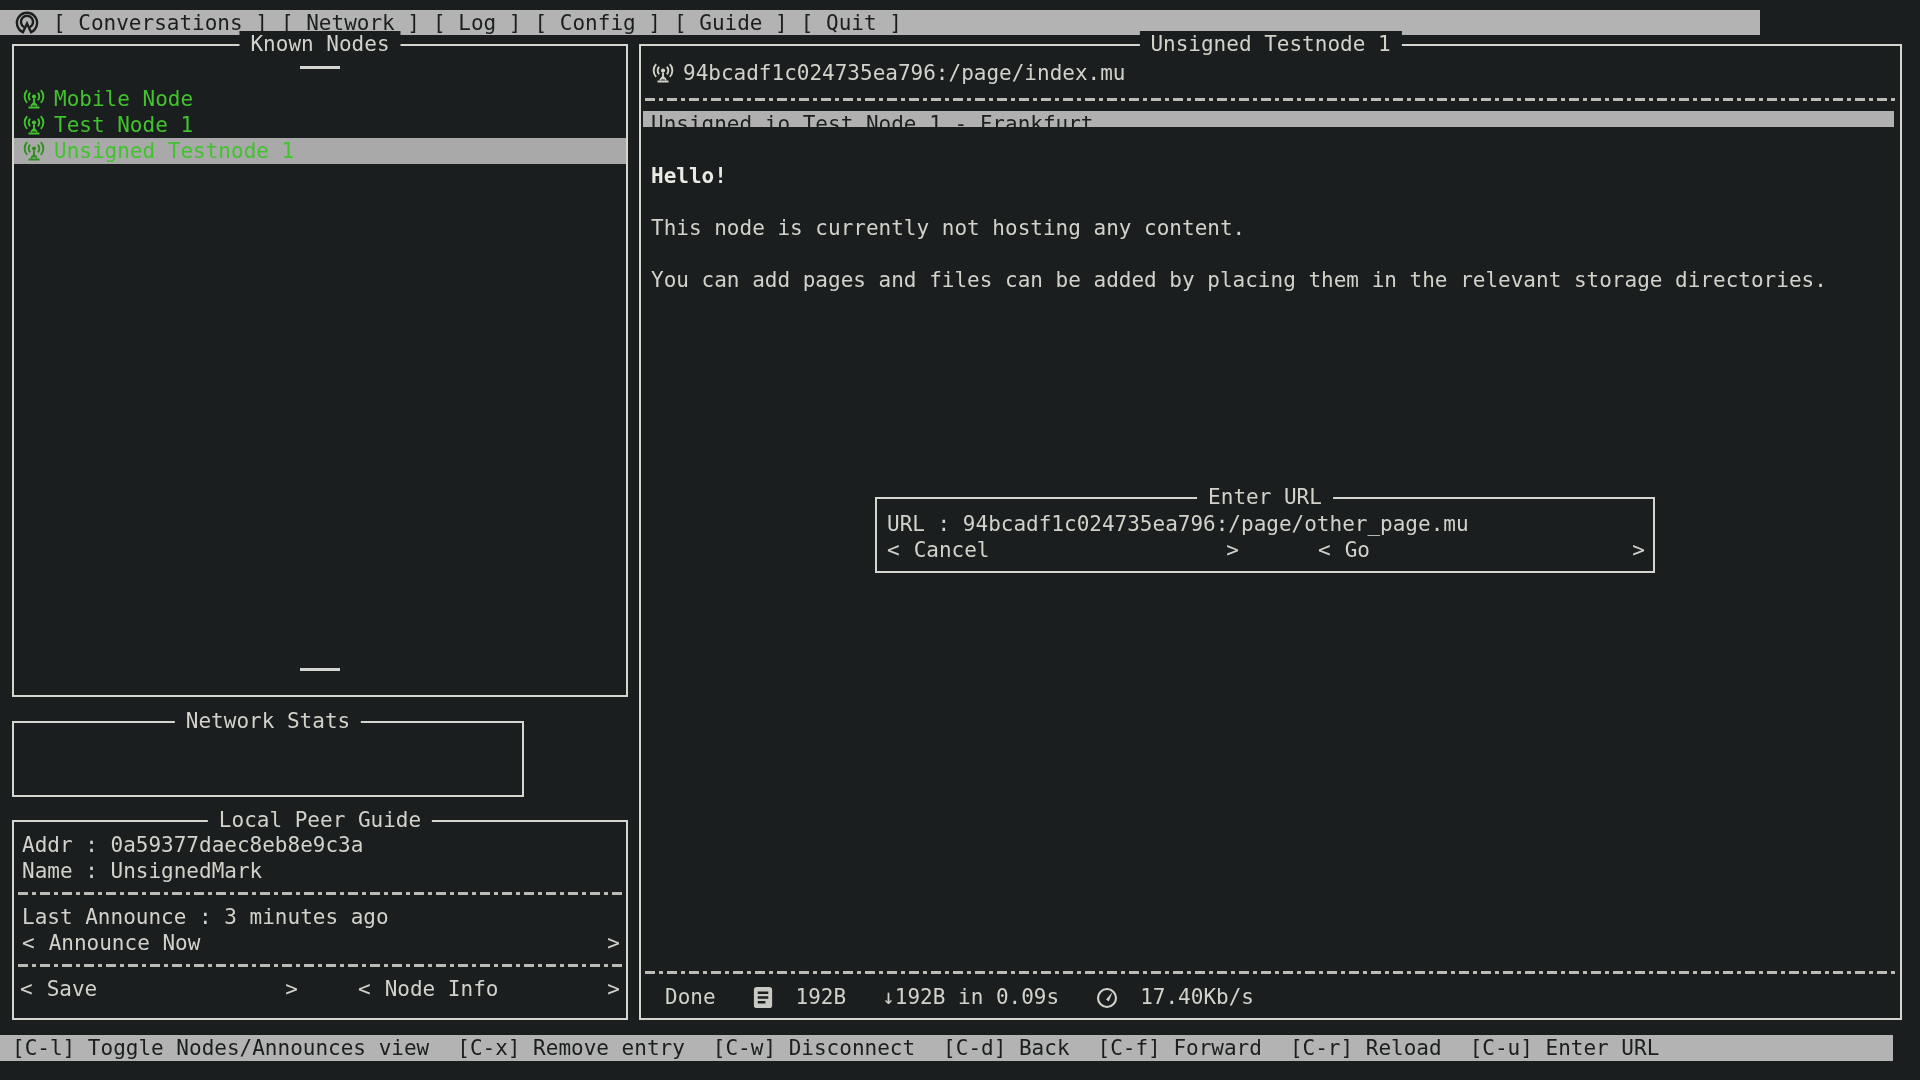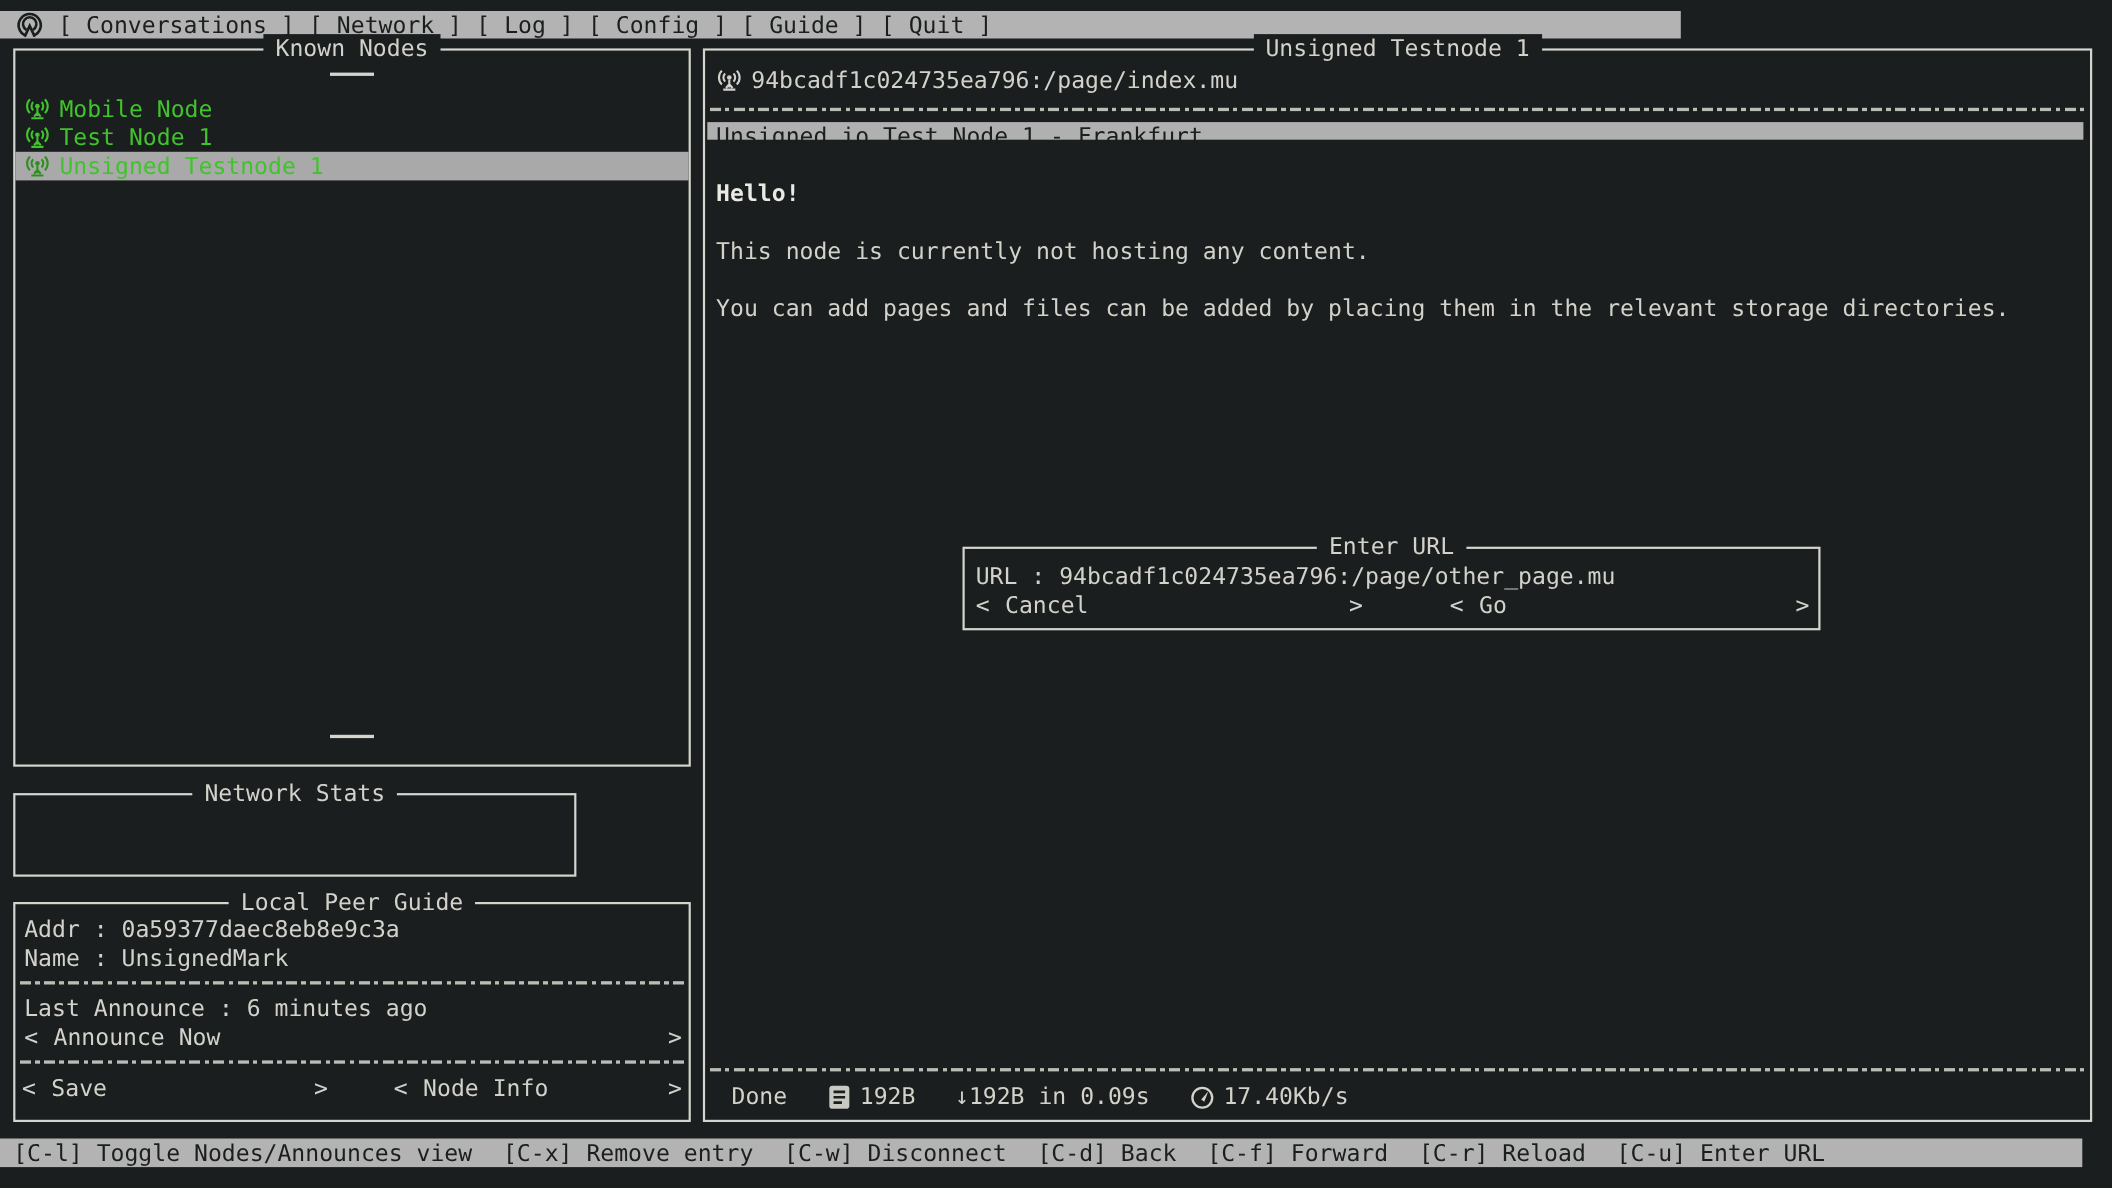--- a/index.html
+++ b/index.html
@@ -9,21 +9,21 @@
   }
   *{box-sizing:border-box;}
   html,body{margin:0;padding:0;}
   body{
     width:1920px;height:1080px;position:relative;overflow:hidden;
     background:var(--bg);color:var(--fg);
     font-family:"DejaVu Sans Mono","Liberation Mono",monospace;
     font-size:21px;line-height:26px;
   }
   .menubar{
-    position:absolute;left:0;top:10px;width:1528px;height:25px;
+    position:absolute;left:0;top:10px;width:1760px;height:25px;
     background:var(--bar);color:var(--dark);
     display:flex;align-items:center;padding-left:14px;gap:13px;white-space:nowrap;
   }
   .menubar .logo{display:flex;align-items:center;}
   .menu-item{cursor:default;}
   .panel{
     position:absolute;border:2px solid var(--border);background:var(--bg);
   }
   .panel-title{
     position:absolute;top:-15px;left:50%;transform:translateX(-50%);
@@ -62,21 +62,21 @@
     background:var(--titlebar);color:var(--dark);padding-left:8px;white-space:nowrap;
   }
   #browser .page-heading{position:absolute;top:117px;left:10px;font-weight:bold;color:var(--bright);white-space:nowrap;}
   #browser .para-1{position:absolute;top:169px;left:10px;white-space:nowrap;}
   #browser .para-2{position:absolute;top:221px;left:10px;white-space:nowrap;}
   #browser .dash-bottom{position:absolute;bottom:44px;left:4px;right:4px;}
   .statusline{
     position:absolute;bottom:8px;left:24px;height:26px;
     display:flex;gap:36px;white-space:nowrap;
   }
-  .status-group{display:flex;align-items:center;gap:7px;}
+  .status-group{display:flex;align-items:center;gap:21px;}
   
   #url-dialog{position:absolute;left:234px;top:451px;width:780px;height:76px;border:2px solid var(--border);background:var(--bg);}
   #url-dialog .dlg-url-row{position:absolute;top:12px;left:10px;right:10px;white-space:nowrap;}
   #url-dialog .dlg-buttons{position:absolute;top:38px;left:10px;right:8px;display:flex;justify-content:space-between;}
   #url-dialog .btn.cancel{flex:0 0 352px;}
   #url-dialog .btn.go{flex:0 0 327px;}
   
   .shortcutbar{
     position:absolute;left:0;top:1035px;width:1893px;height:26px;
     background:var(--bar);color:var(--dark);
@@ -159,21 +159,21 @@
 
 <div class="panel" id="network-stats">
   <span class="panel-title">Network Stats</span>
 </div>
 
 <div class="panel" id="local-peer">
   <span class="panel-title">Local Peer Guide</span>
   <div class="lp-row">Addr : 0a59377daec8eb8e9c3a</div>
   <div class="lp-row">Name : UnsignedMark</div>
   <div class="dash-sep"></div>
-  <div class="lp-row">Last Announce : 6 minutes ago</div>
+  <div class="lp-row">Last Announce : 3 minutes ago</div>
   <div class="btn btn-full" style="padding-left:2px;">
     <span>&lt;</span>
     <span class="blabel">Announce Now</span>
     <span>&gt;</span>
   </div>
   <div class="dash-sep"></div>
   <div class="btn-pair">
     <div class="btn save">
       <span>&lt;</span>
       <span class="blabel">Save</span>

